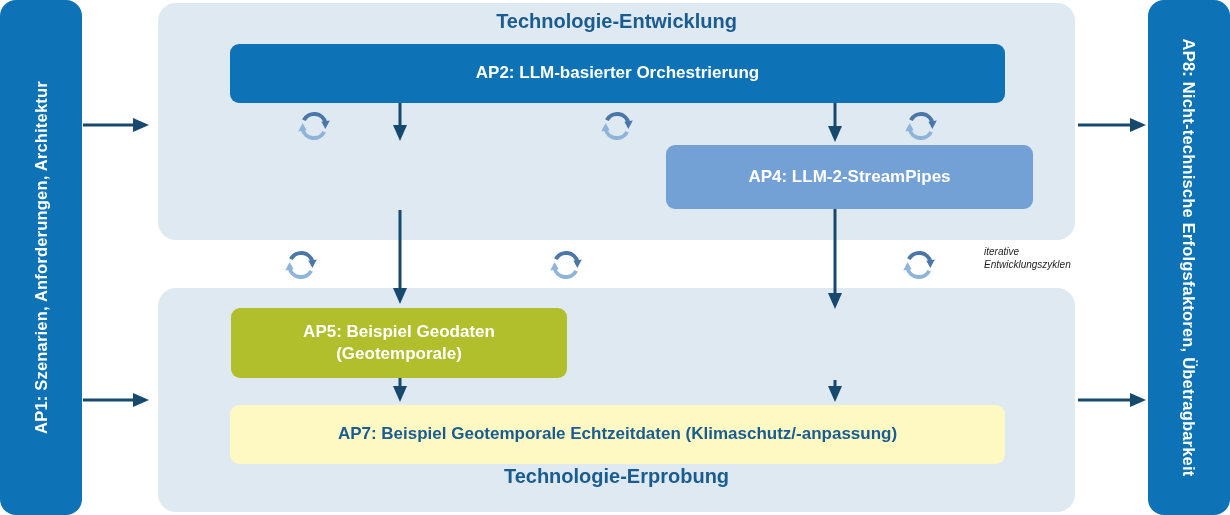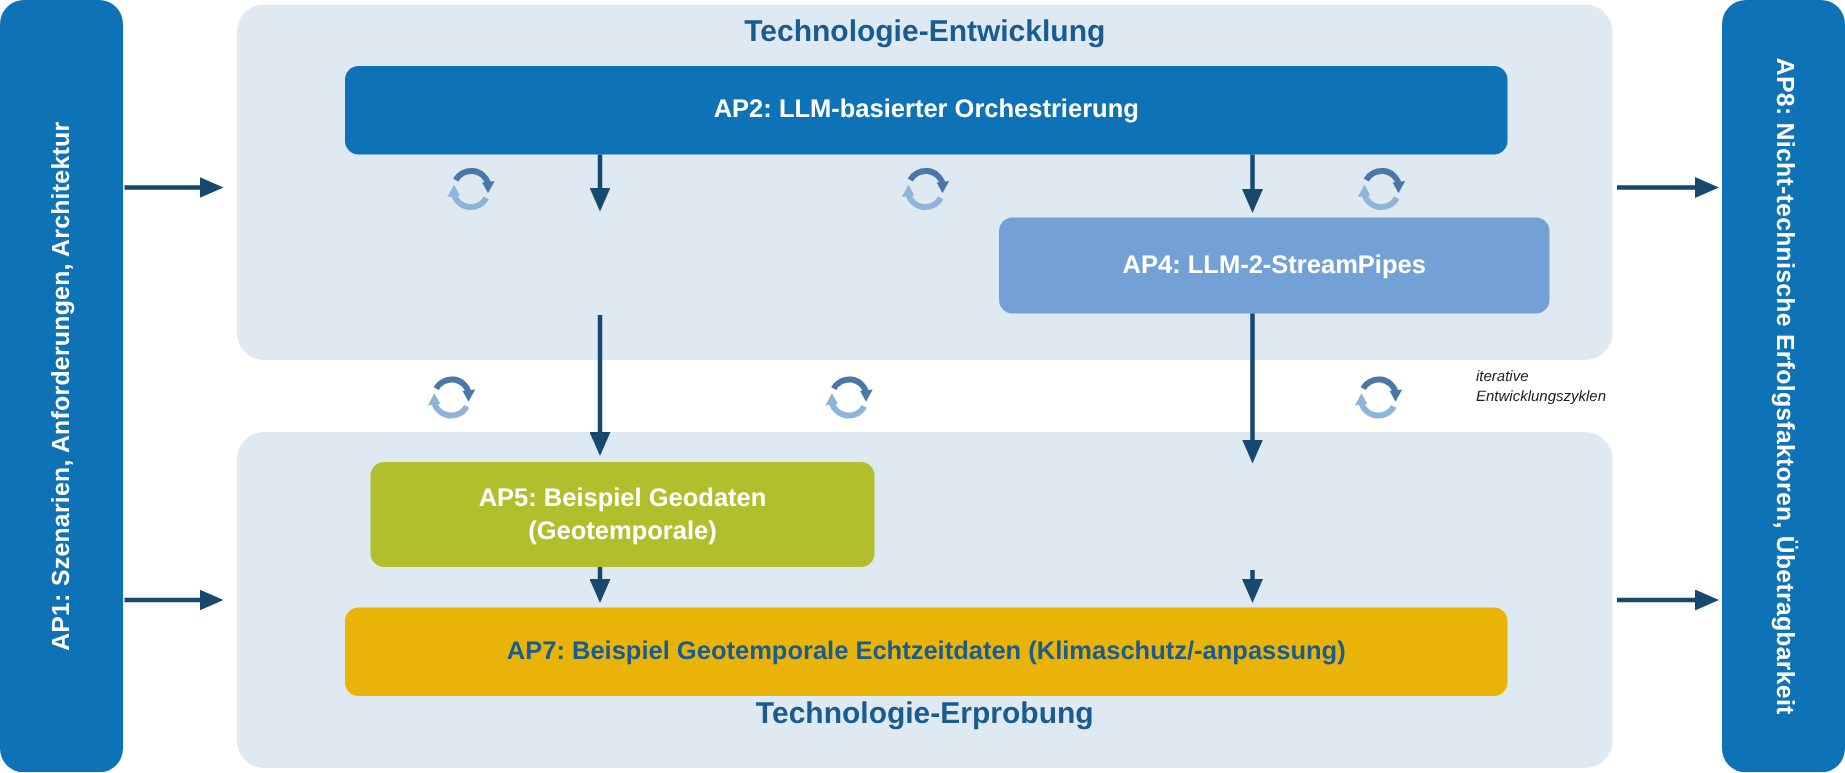--- a/index.html
+++ b/index.html
@@ -34,23 +34,23 @@
 
   
   .box {
     position:absolute; border-radius:9px; display:flex; flex-direction:column;
     align-items:center; justify-content:center; color:#ffffff; font-weight:bold;
     font-size:17px; text-align:center; line-height:1.32;
   }
   #ap2 { left:72px;  top:41px;  width:775px; height:59px; background:#0e72b7; }
   #ap3 { left:73px;  top:141px; width:336px; height:66px; background:#b2bf2d; }
   #ap4 { left:508px; top:142px; width:367px; height:64px; background:#73a1d6; }
-  #ap5 { left:73px;  top:20px;  width:336px; height:70px; background:#b2bf2d;margin-left:16px; }
+  #ap5 { left:73px;  top:20px;  width:336px; height:70px; background:#b2bf2d; }
   #ap6 { left:508px; top:25px;  width:339px; height:67px; background:#73a1d6; }
-  #ap7 { left:72px;  top:117px; width:775px; height:59px; background:#eab308; color:#1a5c90; }
+  #ap7 { left:72px;  top:117px; width:775px; height:59px; background:#fef9c3; color:#1a5c90; }
 
   
   .cycle { position:absolute; width:38px; height:36px; }
 
   
   .annotation {
     position:absolute; left:952px; top:246px; font-style:italic;
     font-size:10px; color:#1c1c1c; line-height:1.25;margin-left:32px;
   }
 

